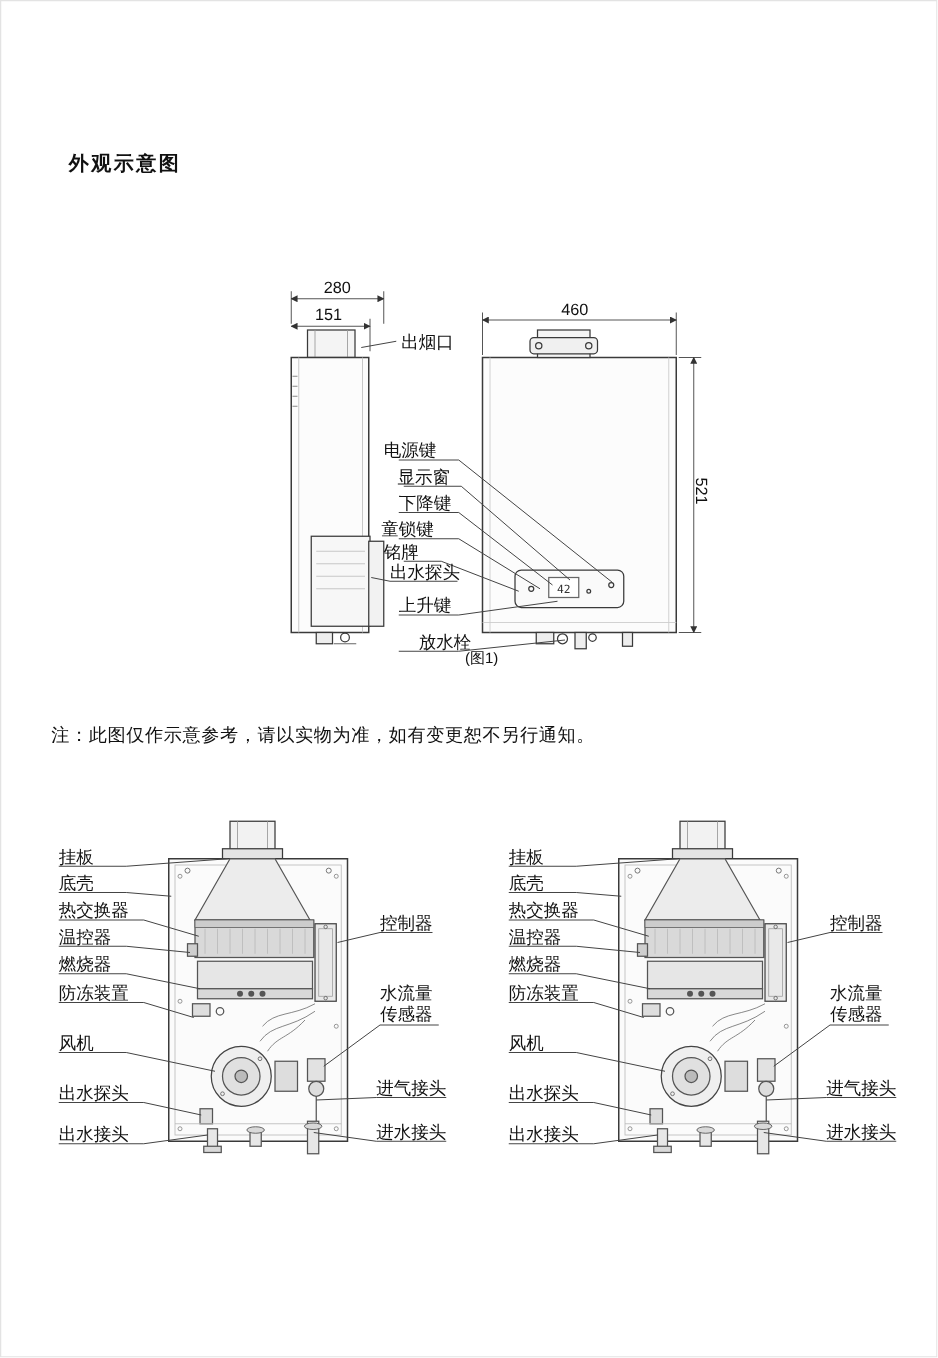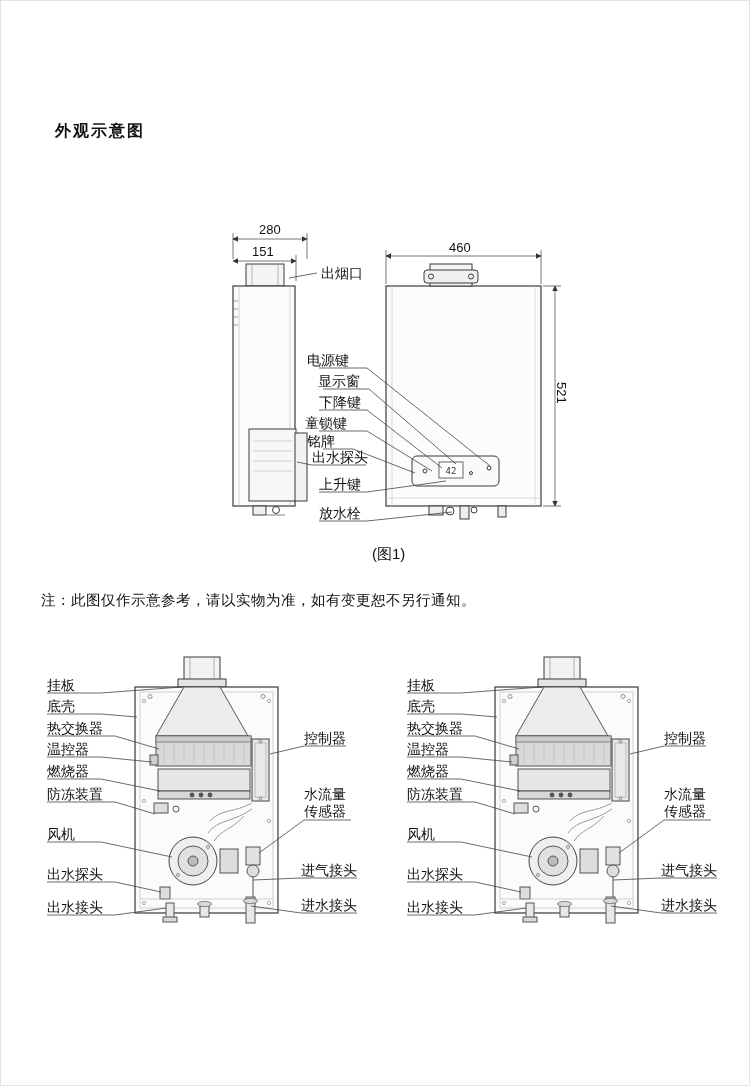--- a/index.html
+++ b/index.html
@@ -7,22 +7,22 @@
   .page {
     position:relative; width:750px; height:1086px; background:#fff;
     border:1px solid #e3e3e3; overflow:hidden;
     font-family:"Liberation Sans","DejaVu Sans",sans-serif; color:#111;
   }
   .art { position:absolute; left:0; top:0; }
   .title { position:absolute; left:54px; top:76px; font-size:16px; font-weight:bold; letter-spacing:2px;margin-top:44px; }
   .lbl { position:absolute; font-size:14px; line-height:1.22; white-space:pre-line; color:#111; }
   .dim { position:absolute; font-size:13px; color:#111; }
   .dim.v { transform:rotate(90deg); transform-origin:left top; }
-  .caption { position:absolute; left:371px; top:544px; font-size:15px; }
-  .note { position:absolute; left:40px; top:578px; font-size:14.5px; letter-spacing:0.5px;margin-top:12px; }
+  .caption { position:absolute; left:371px; top:517px; font-size:12px; }
+  .note { position:absolute; left:40px; top:578px; font-size:14.5px; letter-spacing:0.5px; }
 </style>
 </head>
 <body>
 
 <div class="page">
 
   <svg class="art" width="750" height="1086" viewBox="0 0 750 1086">
     <defs>
       <marker id="arr" viewBox="0 0 10 10" refX="9" refY="5" markerWidth="7" markerHeight="7" orient="auto-start-reverse">
         <path d="M0,0 L10,5 L0,10 z" fill="#333"></path>
@@ -214,21 +214,21 @@
   <span class="dim v" style="left:568px;top:381px">521</span>
 
   <span class="lbl" style="left:320px;top:264px">出烟口</span>
   <span class="lbl" style="left:306px;top:351px">电源键</span>
   <span class="lbl" style="left:317px;top:372px">显示窗</span>
   <span class="lbl" style="left:318px;top:393px">下降键</span>
   <span class="lbl" style="left:304px;top:414px">童锁键</span>
   <span class="lbl" style="left:306px;top:432px">铭牌</span>
   <span class="lbl" style="left:311px;top:448px">出水探头</span>
   <span class="lbl" style="left:318px;top:475px">上升键</span>
-  <span class="lbl" style="left:318px;top:504px">放水栓</span>
+  <span class="lbl" style="left:334px;top:504px">放水栓</span>
 
   <div class="caption">(图1)</div>
   <div class="note">注：此图仅作示意参考，请以实物为准，如有变更恕不另行通知。</div>
 
   <span class="lbl" style="left:46px;top:676px">挂板</span>
   <span class="lbl" style="left:46px;top:697px">底壳</span>
   <span class="lbl" style="left:46px;top:719px">热交换器</span>
   <span class="lbl" style="left:46px;top:740px">温控器</span>
   <span class="lbl" style="left:46px;top:762px">燃烧器</span>
   <span class="lbl" style="left:46px;top:785px">防冻装置</span>

